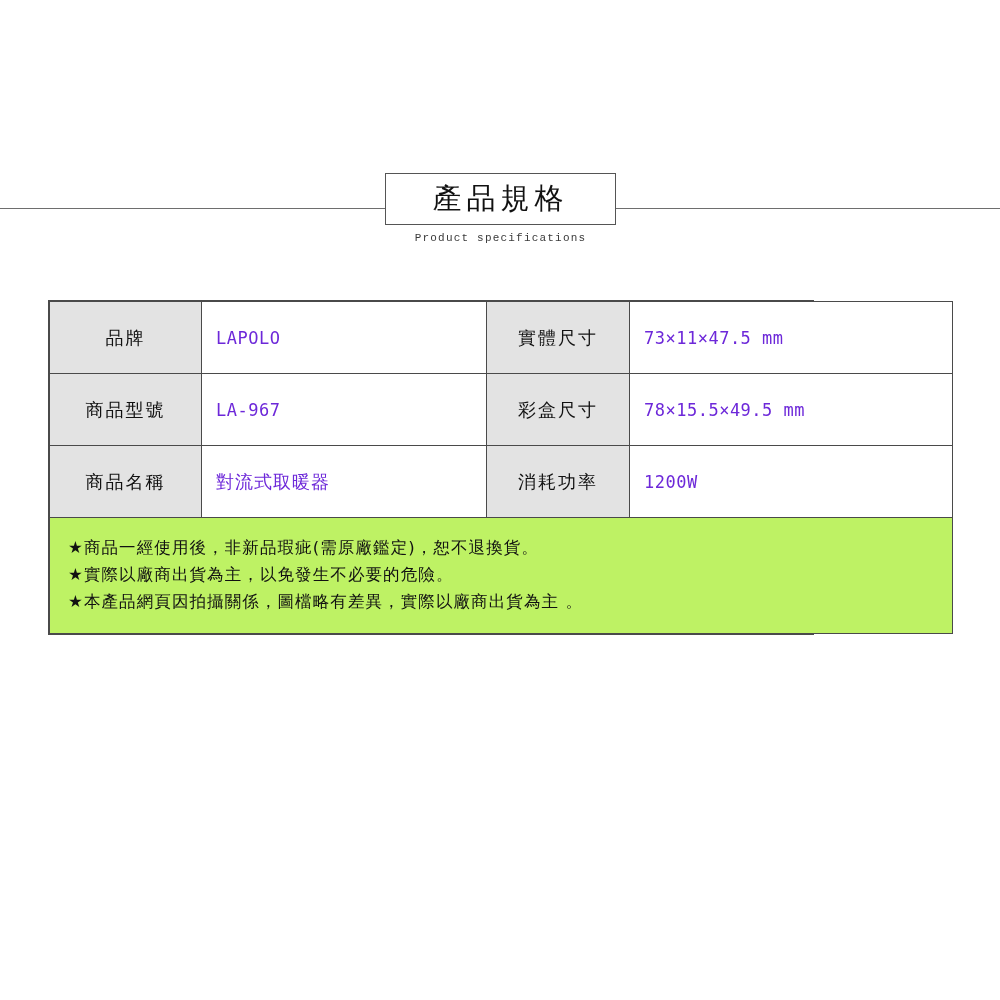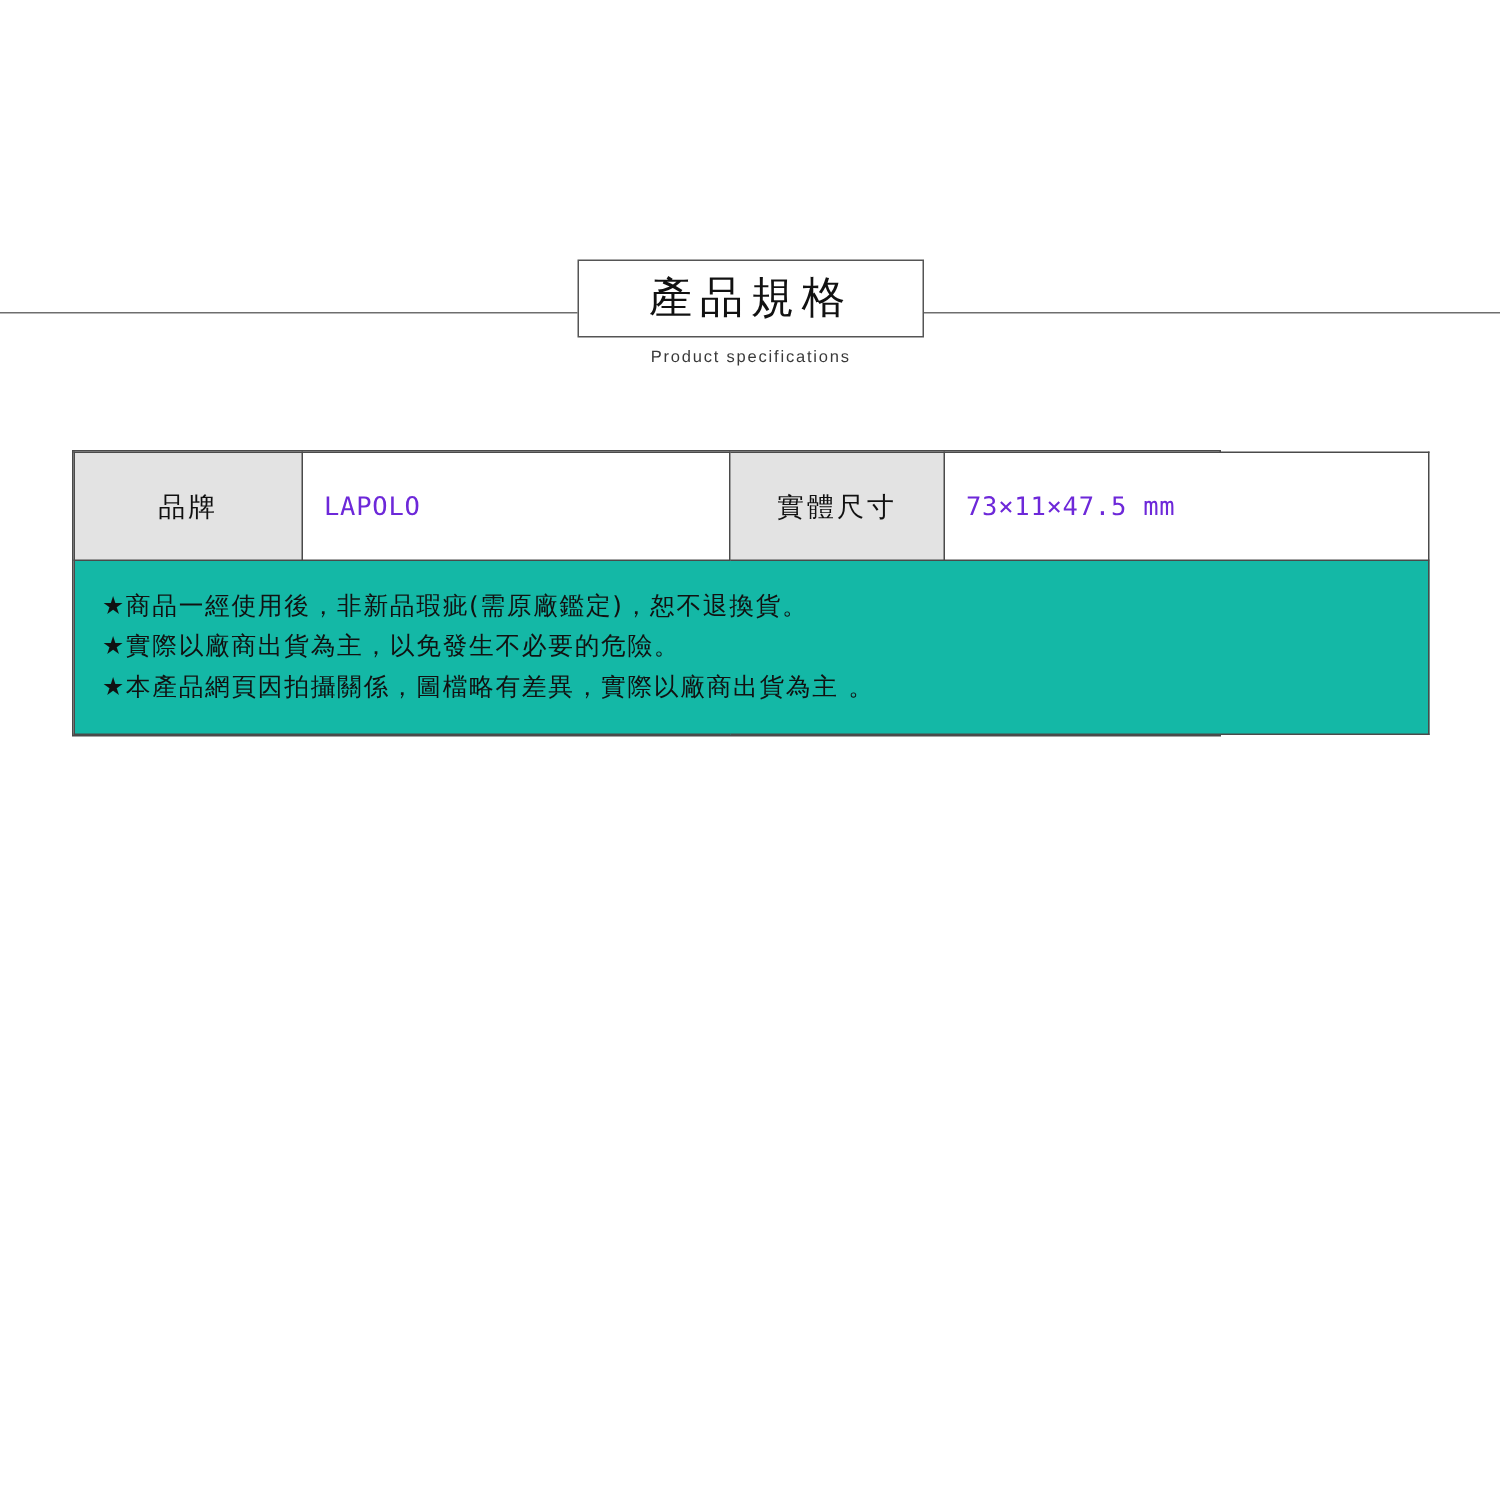--- a/index.html
+++ b/index.html
@@ -56,21 +56,21 @@
   }
   .title-en {
     position: absolute;
     top: 64px;
     left: 385px;
     width: 231px;
     text-align: center;
     font-size: 11px;
     letter-spacing: 1.2px;
     color: #3a3a3a;
-    font-family: Liberation Sans, sans-serif;
+    font-family: Liberation Mono, monospace;
   }
 
   
   .spec-wrap {
     position: absolute;
     top: 300px;
     left: 48px;
     width: 766px;
     border: 1px solid #4a4a4a;
     box-sizing: border-box;
@@ -109,21 +109,21 @@
     letter-spacing: 1px;
   }
   .col-lbl1 { width: 152px; }
   .col-val1 { width: 285px; }
   .col-lbl2 { width: 143px; }
   .col-val2 { width: 323px; }
 
   .notes-cell {
     border-top: 1px solid #4a4a4a;
     padding: 16px 0 18px 18px;
-    background: #14b8a6;
+    background: #bef264;
   }
   .note-line {
     font-family: "DejaVu Sans", sans-serif;
     font-size: 16.5px;
     letter-spacing: 1.1px;
     line-height: 27px;
     color: #111;
     white-space: nowrap;
   }
 </style>
@@ -146,20 +146,32 @@
         <col class="col-val2">
     </colgroup>
     <tbody>
       <tr>
         <td class="lbl">品牌</td>
         <td class="val">LAPOLO</td>
         <td class="lbl">實體尺寸</td>
         <td class="val">73×11×47.5 mm</td>
       </tr>
       <tr>
+        <td class="lbl">商品型號</td>
+        <td class="val">LA-967</td>
+        <td class="lbl">彩盒尺寸</td>
+        <td class="val">78×15.5×49.5 mm</td>
+      </tr>
+      <tr>
+        <td class="lbl">商品名稱</td>
+        <td class="val val-zh">對流式取暖器</td>
+        <td class="lbl">消耗功率</td>
+        <td class="val">1200W</td>
+      </tr>
+      <tr>
         <td class="notes-cell" colspan="4">
           <div class="note-line">★商品一經使用後，非新品瑕疵(需原廠鑑定)，恕不退換貨。</div>
           <div class="note-line">★實際以廠商出貨為主，以免發生不必要的危險。</div>
           <div class="note-line">★本產品網頁因拍攝關係，圖檔略有差異，實際以廠商出貨為主 。</div>
         </td>
       </tr>
     </tbody>
   </table>
 </div>
 

